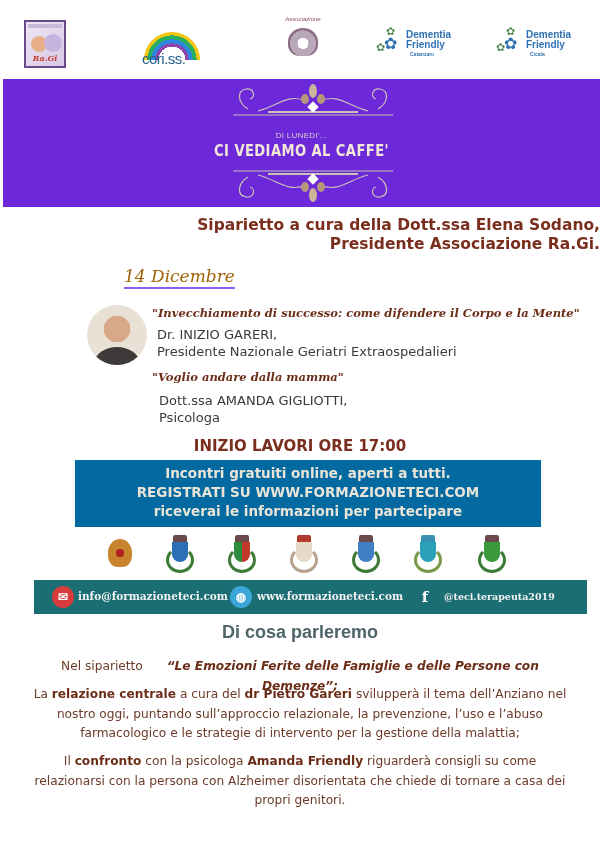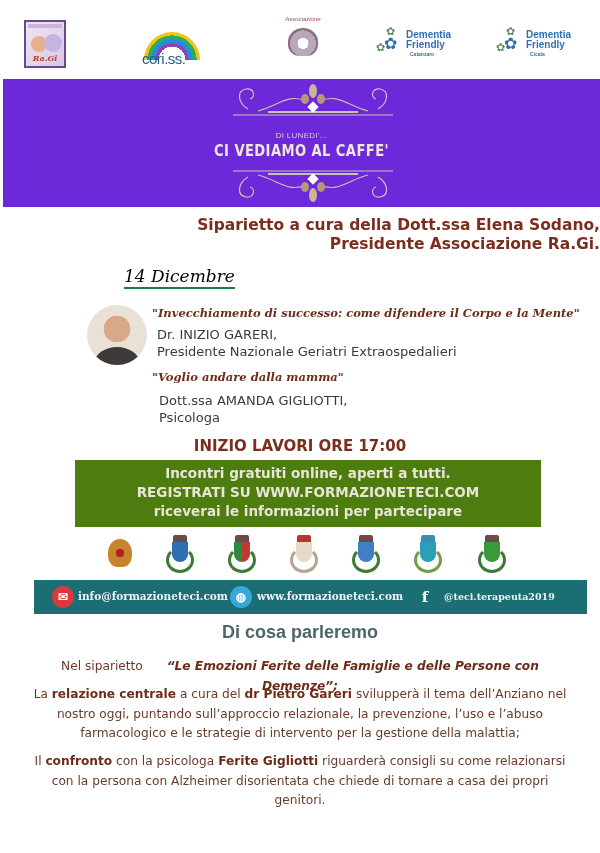--- a/index.html
+++ b/index.html
@@ -34,31 +34,31 @@
 
   .banner { position:absolute; left:3px; top:79px; width:597px; height:128px; background:#6d28d9; }
   .ornament { position:absolute; left:225px; width:170px; height:36px; }
   .ornament.top { top:2px; }
   .ornament.bottom { top:90px; transform:scaleY(-1); }
   .banner-sub { position:absolute; left:0; right:0; top:52px; text-align:center; font-size:8px; color:#d9d2c5; letter-spacing:0.3px; }
   .banner-title { position:absolute; left:0; right:0; top:62px; text-align:center; font-family:"DejaVu Sans", sans-serif; font-weight:bold; font-size:16px; color:#f1e7d8; transform:scaleX(0.82); letter-spacing:0.5px; }
 
   .sipario { position:absolute; left:15px; right:0; top:216px; text-align:right; font-weight:bold; font-size:15.5px; line-height:19px; color:#7a2e1e; font-family:"DejaVu Sans", sans-serif; }
 
-  .date { position:absolute; left:124px; top:266px; font-family:"DejaVu Serif", serif; font-style:italic; font-size:17px; color:#000000; border-bottom:2px solid #15803d; padding-bottom:1px; }
+  .date { position:absolute; left:124px; top:266px; font-family:"DejaVu Serif", serif; font-style:italic; font-size:17px; color:#a16207; border-bottom:2px solid #8b5cf6; padding-bottom:1px; }
 
   .avatar { position:absolute; left:87px; top:305px; width:60px; height:60px; border-radius:50%; background:radial-gradient(circle at 50% 40%, #d9a88a 0 28%, #e9e1d6 29% 100%); overflow:hidden; }
   .avatar .body { position:absolute; left:8px; top:42px; width:44px; height:30px; border-radius:50% 50% 0 0; background:#3e3a3a; }
 
   .talk-title { position:absolute; font-family:"DejaVu Serif", serif; font-style:italic; font-weight:bold; font-size:11.5px; color:#6b2d18; }
   .speaker { position:absolute; font-family:"DejaVu Sans", sans-serif; font-size:13px; line-height:17px; color:#3a3a3a; }
 
   .start { position:absolute; left:0; right:0; top:437px; text-align:center; font-weight:bold; font-size:15px; color:#7a2e1e; font-family:"DejaVu Sans", sans-serif; }
 
-  .reg-box { position:absolute; left:75px; top:460px; width:466px; height:67px; background:#4d7c0f; text-align:center; padding-top:4px; }
+  .reg-box { position:absolute; left:75px; top:460px; width:466px; height:67px; background:#0369a1; text-align:center; padding-top:4px; }
   .reg-line { font-family:"DejaVu Sans", sans-serif; font-weight:bold; font-size:13.5px; line-height:19px; color:#e9e4d8; }
 
   .crests { position:absolute; left:90px; top:533px; width:440px; height:44px; }
   .crest { position:absolute; top:2px; width:32px; height:40px; }
   .crest .crown { position:absolute; left:9px; top:0; width:14px; height:7px; background:#6a4a4a; border-radius:2px 2px 0 0; }
   .crest .shield { position:absolute; left:8px; top:7px; width:16px; height:20px; border-radius:0 0 8px 8px; }
   .crest .wreath { position:absolute; left:2px; top:12px; width:28px; height:26px; border-radius:50%; border:3px solid #3d7a35; border-top-color:transparent; }
 
   .contact-bar { position:absolute; left:34px; top:580px; width:553px; height:34px; background:#1b6f74; }
   .c-icon { position:absolute; top:6px; width:22px; height:22px; border-radius:50%; color:#fff; font-size:12px; text-align:center; line-height:22px; font-weight:bold; }
@@ -223,14 +223,14 @@
 
 <div class="para" style="top:657px;">
   <span>Nel siparietto </span><span class="quote">“Le Emozioni Ferite delle Famiglie e delle Persone con Demenze”;</span>
 </div>
 
 <div class="para" style="top:685px;">
   <span>La </span><b>relazione centrale</b><span> a cura del </span><b>dr Pietro Gareri</b><span> svilupperà il tema dell’Anziano nel nostro oggi, puntando sull’approccio relazionale, la prevenzione, l’uso e l’abuso farmacologico e le strategie di intervento per la gestione della malattia;</span>
 </div>
 
 <div class="para" style="top:752px;">
-  <span>Il </span><b>confronto</b><span> con la psicologa </span><b>Ferite Gigliotti</b><span> riguarderà consigli su come relazionarsi con la persona con Alzheimer disorientata che chiede di tornare a casa dei propri genitori.</span>
+  <span>Il </span><b>confronto</b><span> con la psicologa </span><b>Amanda Friendly</b><span> riguarderà consigli su come relazionarsi con la persona con Alzheimer disorientata che chiede di tornare a casa dei propri genitori.</span>
 </div>
 
 </body></html>

